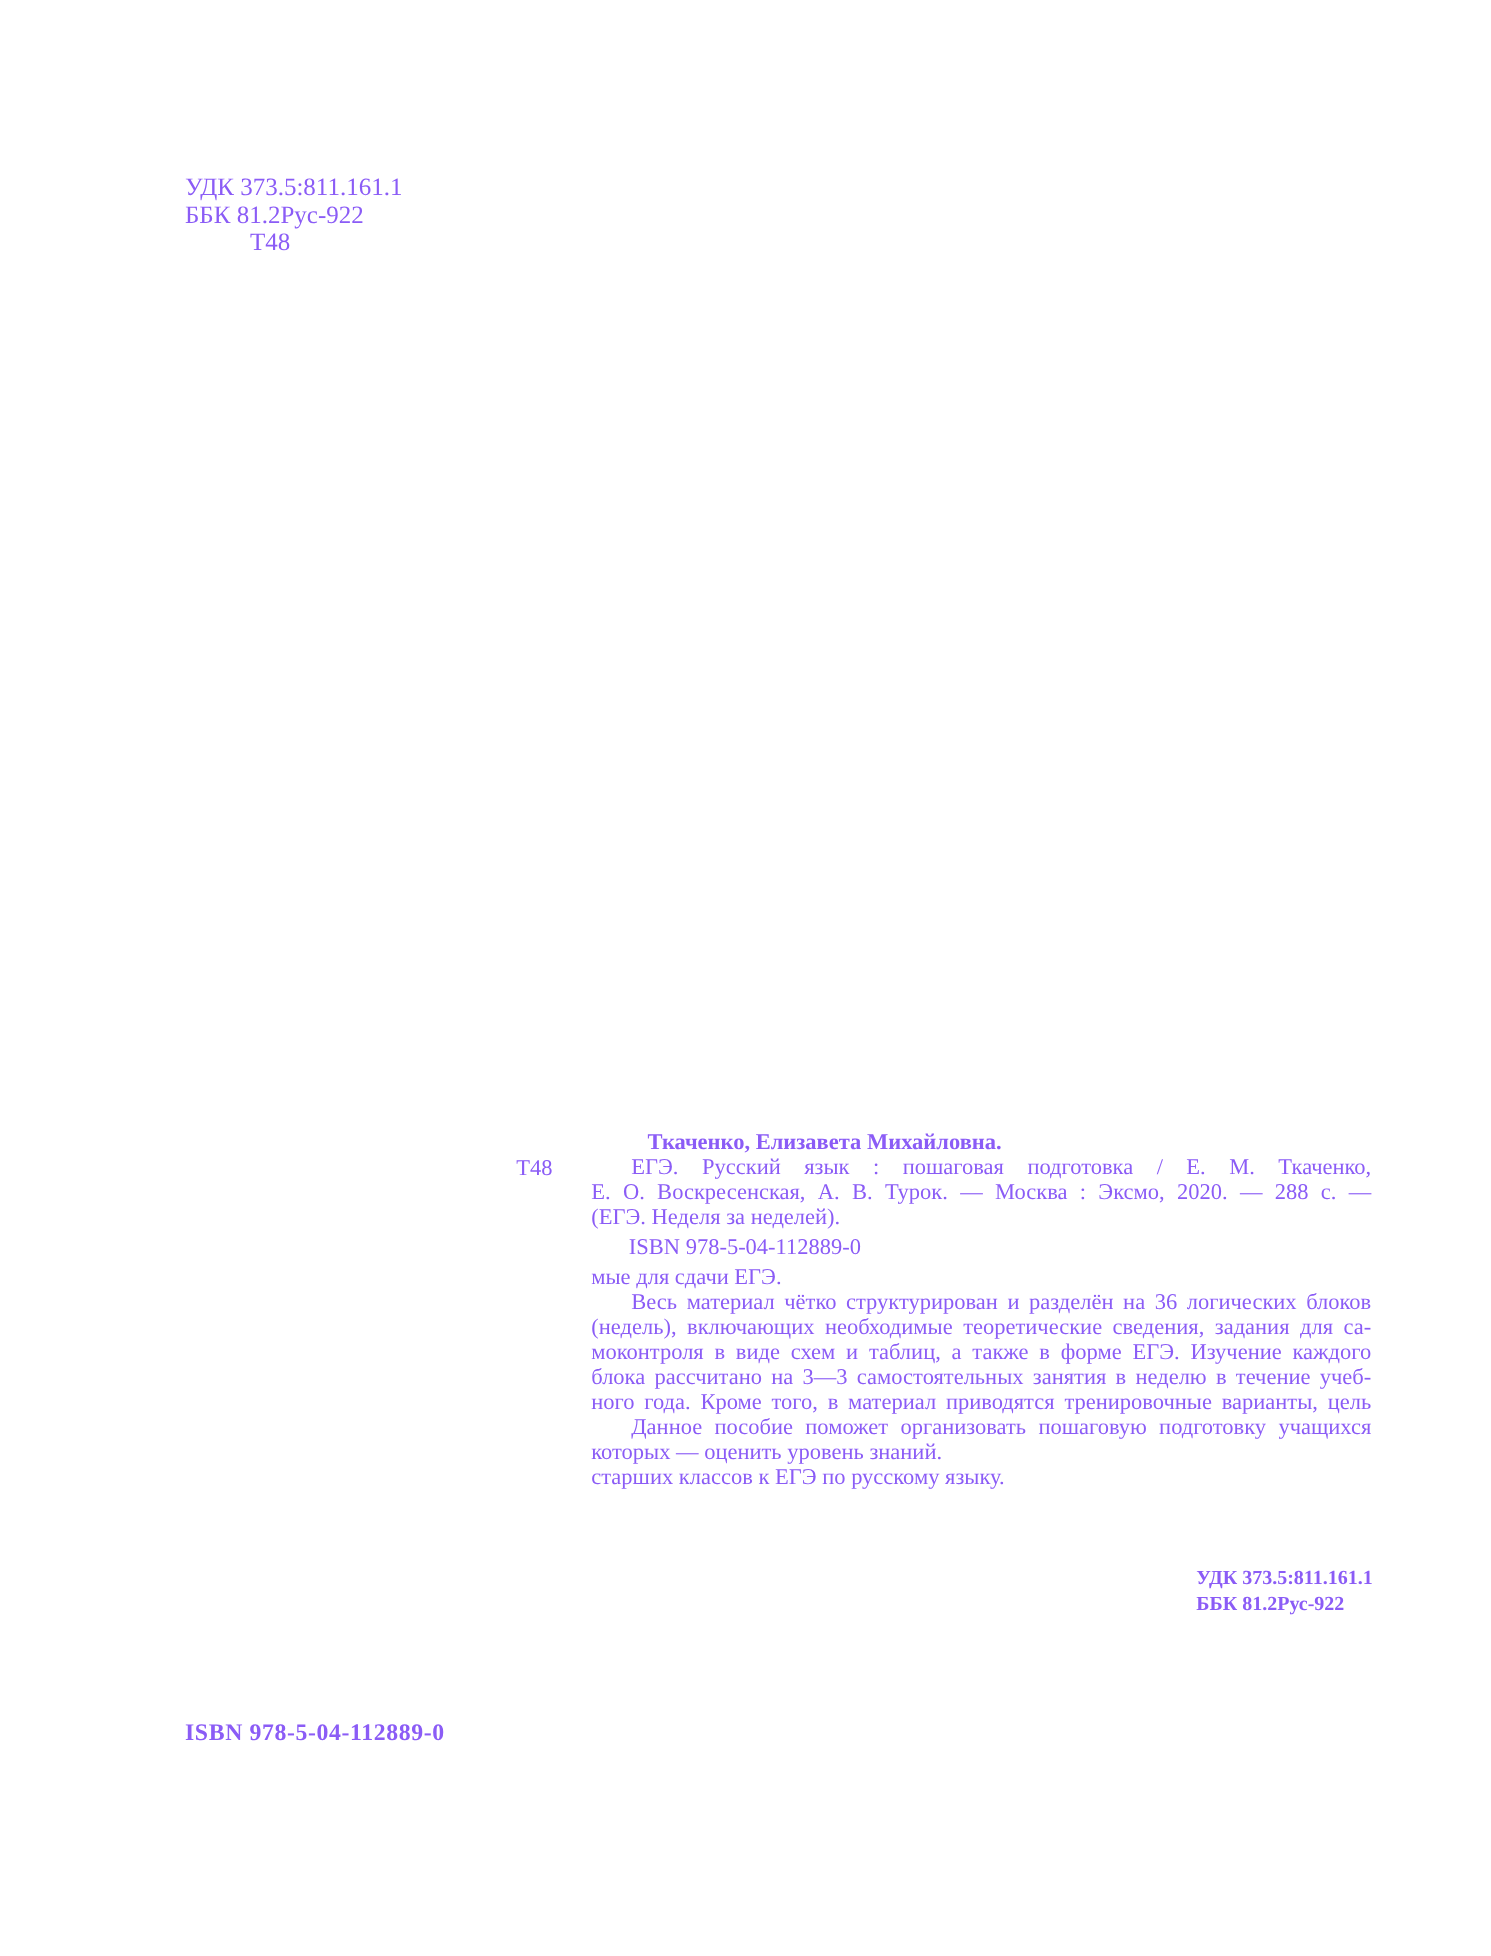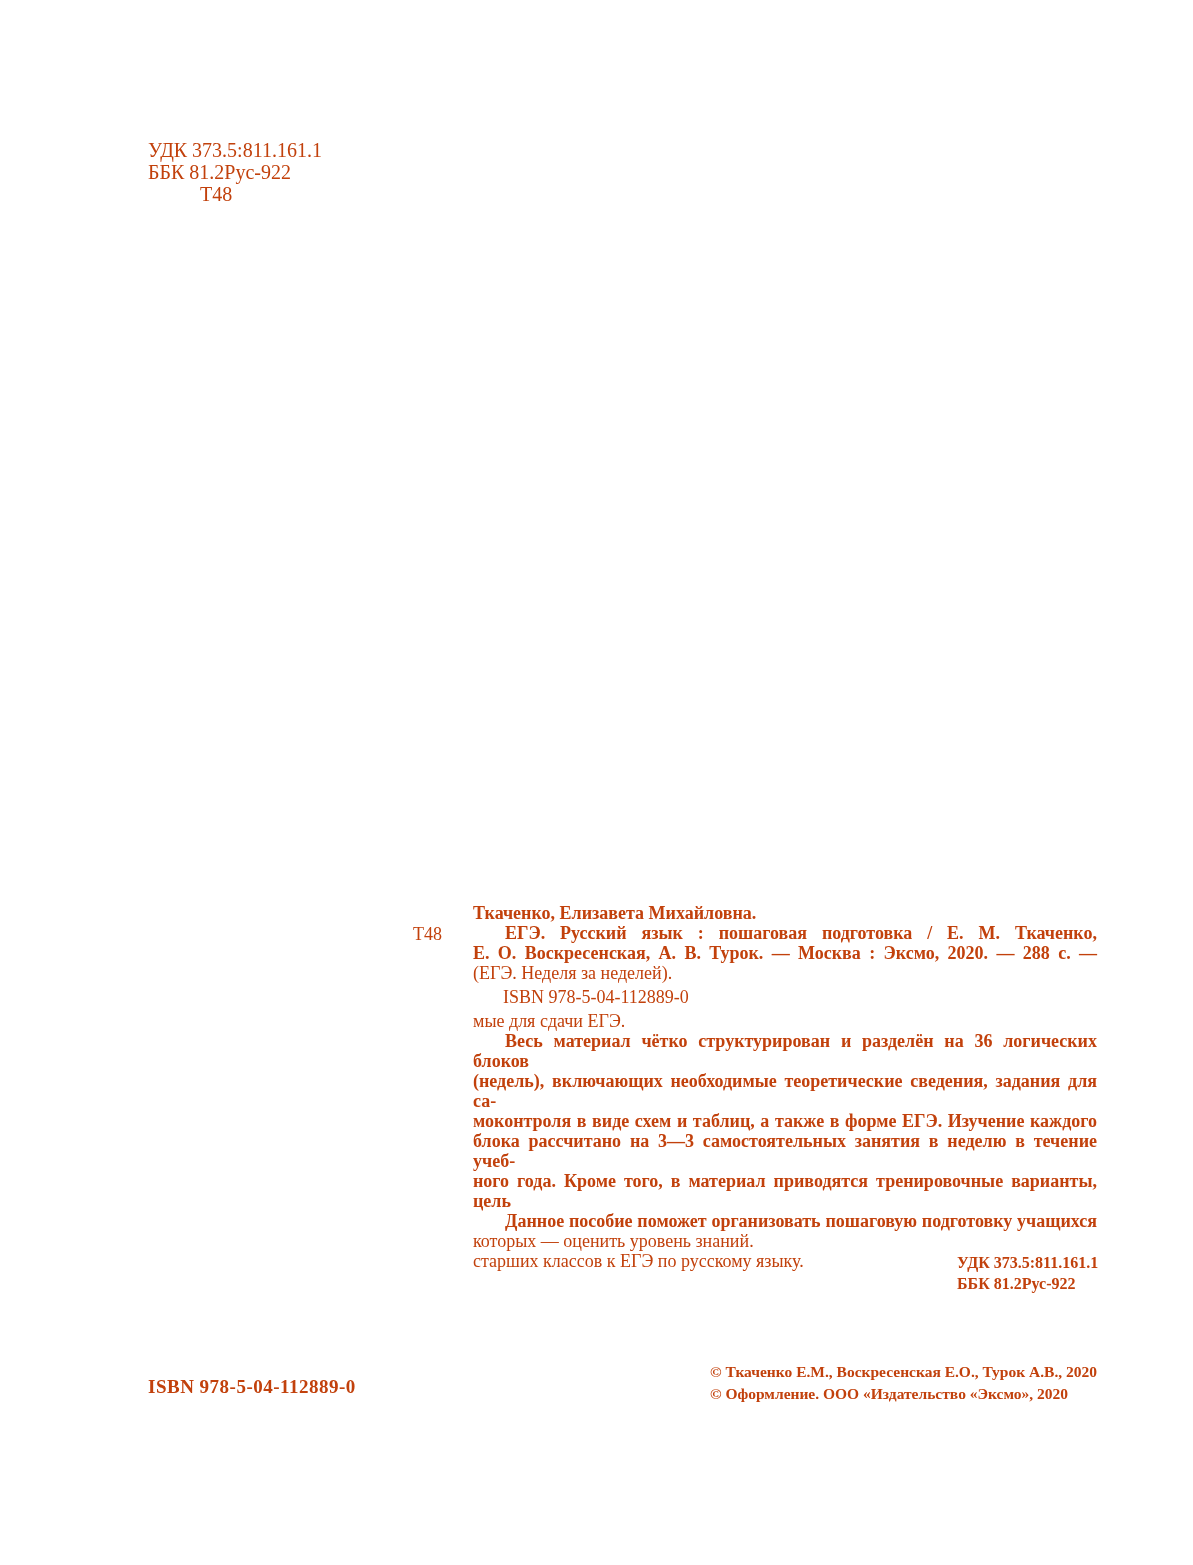--- a/index.html
+++ b/index.html
@@ -5,21 +5,21 @@
   html, body {
     margin: 0;
     padding: 0;
     background: #ffffff;
   }
   .page {
     position: relative;
     width: 1193px;
     height: 1565px;
     background: #ffffff;
-    color: #c2410c;
+    color: #8b5cf6;
     font-family: "Liberation Serif", serif;
     overflow: hidden;
   }
 
   
   .top-block {
     position: absolute;
     left: 148px;
     top: 139px;
     font-size: 20px;
@@ -42,23 +42,23 @@
     line-height: 20px;
   }
   .margin-code {
     position: absolute;
     left: 0;
     top: 21px;
     font-size: 18px;
     white-space: nowrap;
   }
   .ln { display: block; }
-  .j  { text-align: justify; text-align-last: justify; font-weight: bold; }
+  .j  { text-align: justify; text-align-last: justify; }
   .ind { text-indent: 32px; }
-  .author-line { font-weight: bold; }
+  .author-line { font-weight: bold; margin-left: 45px; }
   .isbn-line {
     margin-top: 4px;
     margin-bottom: 4px;
     padding-left: 30px;
   }
 
   
   .udk-right-block {
     position: absolute;
     left: 957px;
@@ -120,18 +120,14 @@
     </div>
   </div>
 
   <div class="udk-right-block">
     <div class="ln">УДК 373.5:811.161.1</div>
     <div class="ln">ББК 81.2Рус-922</div>
   </div>
 
   <div class="footer-isbn">ISBN 978-5-04-112889-0</div>
 
-  <div class="copyright-block">
-    <div class="ln">© Ткаченко Е.М., Воскресенская Е.О., Турок А.В., 2020</div>
-    <div class="ln">© Оформление. ООО «Издательство «Эксмо», 2020</div>
-  </div>
 
 </div>
 
 </body></html>

